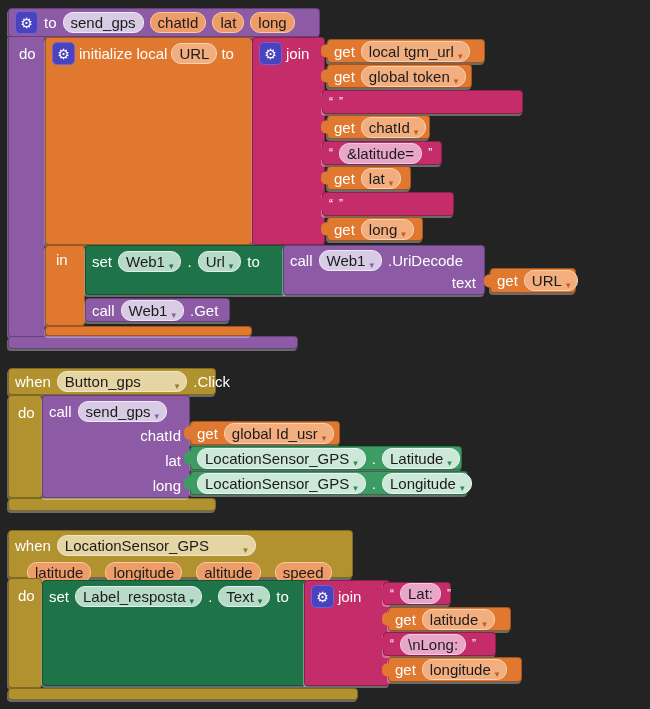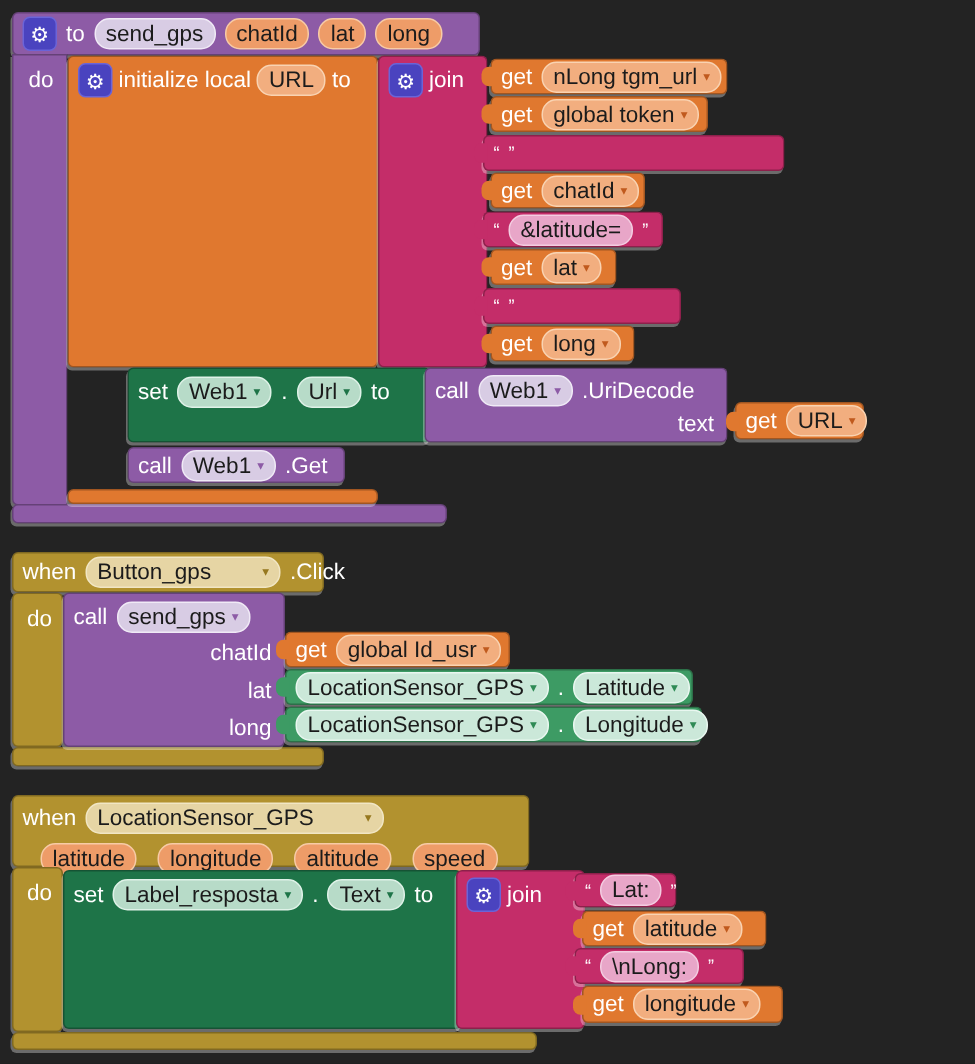--- a/index.html
+++ b/index.html
@@ -9,21 +9,21 @@
        border-radius:4px;box-shadow:-1px 2px 0 rgba(255,255,255,.33);}
   .purple{background:#8D5BA6;}
   .orange{background:#E0782F;}
   .magenta{background:#C42D69;}
   .gold{background:#B2922F;}
   .dkgreen{background:#1E7448;}
   .mdgreen{background:#3D9B64;}
   .row{display:flex;align-items:center;gap:6px;padding:2px 6px;white-space:nowrap;}
   .row.tight{gap:4px;}
   .lbl{color:#fff;}
-  .pill{display:inline-flex;align-items:center;gap:4px;border-radius:10px;
+  .pill{display:inline-flex;align-items:flex-end;gap:4px;border-radius:10px;
         padding:0 7px;line-height:19px;color:#1b1b1b;border:1px solid;}
   .pp{background:#EE9C68;border-color:#F7CBA6;}            
   .po{background:#F2AE7F;border-color:#F9D3B2;}            
   .plav{background:#D8CCE4;border-color:#F0EAF6;}          
   .ppink{background:#E8A6C8;border-color:#F3CDE1;}         
   .pcream{background:#E6D5A4;border-color:#F1E6C4;gap:34px;}        
   .pmintd{background:#B7DBC8;border-color:#DFF2E8;}        
   .pmint{background:#CBE8D9;border-color:#E9F7F0;}         
   .tri{font-size:9px;line-height:1;}
   .po .tri{color:#C05A1E}.plav .tri{color:#8D5BA6}.pcream .tri{color:#96781F}
@@ -69,35 +69,38 @@
       <span class="gear">
           <span>⚙</span>
         </span>
       <span class="lbl">initialize local</span>
       <span class="pill po">
           <span>URL</span>
         </span>
       <span class="lbl">to</span>
     </div>
   </div>
+  <div class="blk orange" style="left:45px;top:245px;width:40px;height:81px;">
+    <span class="lbl" style="position:absolute;left:10px;top:5px;">in</span>
+  </div>
   <div class="blk orange" style="left:45px;top:326px;width:207px;height:10px;"></div>
 
   <div class="blk magenta" style="left:252px;top:37px;width:73px;height:208px;">
     <div class="row tight" style="height:27px;">
       <span class="gear">
           <span>⚙</span>
         </span>
       <span class="lbl">join</span>
     </div>
   </div>
 
   <div class="blk orange row plug" style="left:327px;top:39px;width:158px;height:24px;">
     <span class="lbl">get</span>
     <span class="pill po">
-        <span>nLong tgm_url</span>
+        <span>local tgm_url</span>
         <span class="tri">▾</span>
       </span>
   </div>
   <div class="blk orange row plug" style="left:327px;top:64px;width:145px;height:24px;">
     <span class="lbl">get</span>
     <span class="pill po">
         <span>global token</span>
         <span class="tri">▾</span>
       </span>
   </div>

